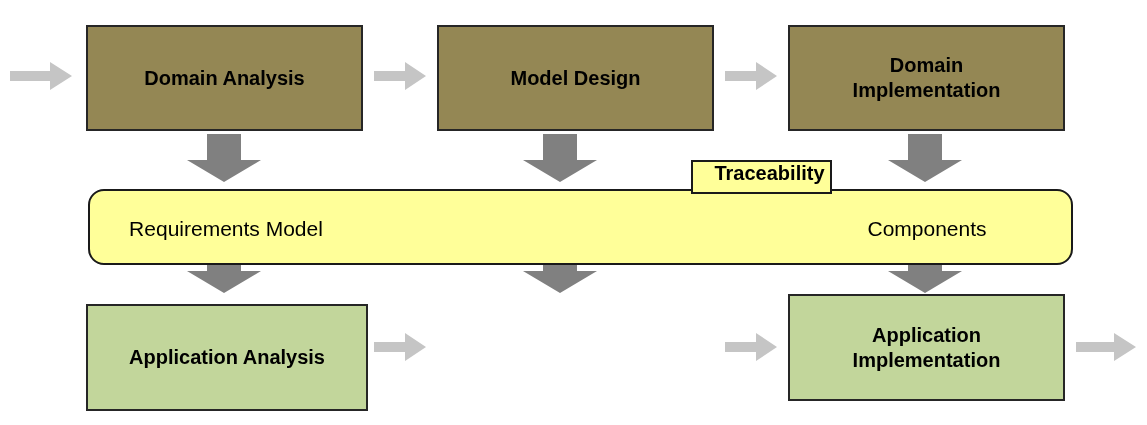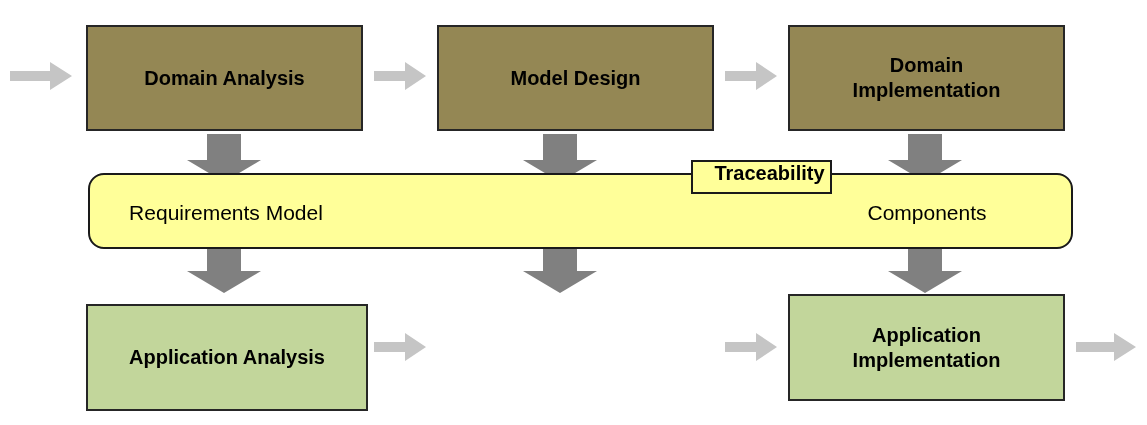--- a/index.html
+++ b/index.html
@@ -36,20 +36,21 @@
   .proc-box.domain   { background: #948754; }
   .proc-box.app      { background: #c2d69b; }
 
   
   #artifact-bar {
     position: absolute;
     box-sizing: border-box;
     background: #ffff99;
     border: 2px solid #1a1a1a;
     border-radius: 16px;
+    margin-top: 16px;
   }
   .artifact-label {
     position: absolute;
     font-size: 21px;
     color: #000000;
     text-align: center;
     white-space: nowrap;
     transform: translateX(-50%);
   }
 

